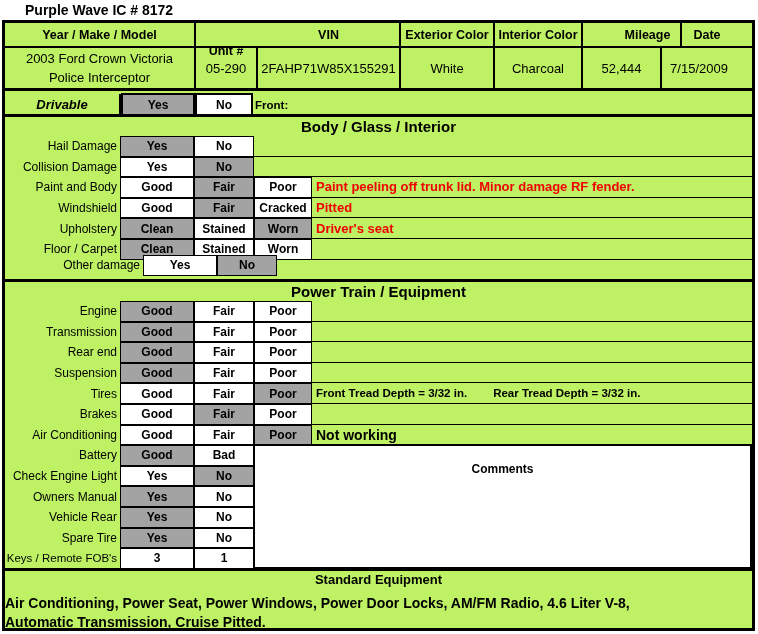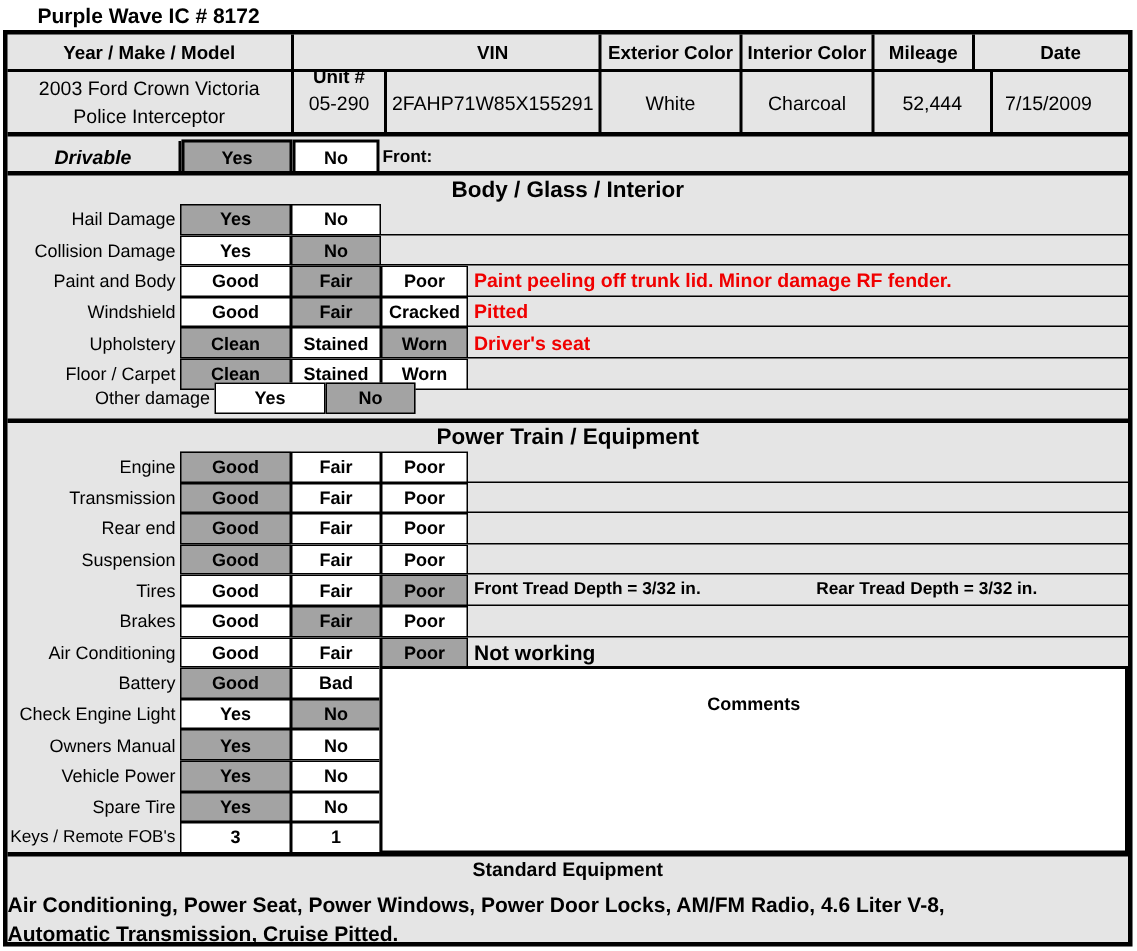--- a/index.html
+++ b/index.html
@@ -1,18 +1,18 @@
 <!DOCTYPE html>
 <html><head>
 <meta charset="utf-8">
 <style>
   html,body{margin:0;padding:0;background:#fff;}
   body{width:758px;height:634px;position:relative;font-family:"Liberation Sans",sans-serif;color:#000;}
   .page-title{position:absolute;left:25px;top:2px;font-size:14px;font-weight:bold;}
-  .sheet{position:absolute;left:2px;top:20px;width:753px;height:611px;border:3px solid #000;box-sizing:border-box;background:#e5e5e5;}
+  .sheet{position:absolute;left:2px;top:20px;width:753px;height:611px;border:3px solid #000;box-sizing:border-box;background:#bef264;}
 
   
   .vrow{position:absolute;left:0;right:0;}
   .vrow.hdr{top:0;height:25px;border-bottom:2px solid #000;box-sizing:border-box;}
   .vrow.datarow{top:25px;height:43px;border-bottom:3px solid #000;box-sizing:border-box;}
   .vc{position:absolute;top:0;bottom:0;display:flex;align-items:center;justify-content:center;box-sizing:border-box;border-right:2px solid #000;text-align:center;}
   .vc.last{border-right:none;}
   .vrow.hdr .vc{font-weight:bold;font-size:12.5px;}
   .vrow.datarow .vc{font-size:13px;}
   .modelcell{flex-direction:column;line-height:1.5;}
@@ -33,21 +33,21 @@
   .o1{left:115px;width:74px;}
   .o2{left:189px;width:60px;}
   .o3{left:249px;width:58px;}
   .sel{background:#a3a3a3;}
   .note{position:absolute;top:0;bottom:0;left:307px;right:0;border-bottom:1px solid #000;display:flex;align-items:center;padding-left:4px;font-weight:bold;font-size:13px;box-sizing:border-box;overflow:hidden;white-space:nowrap;}
   .note.w2{left:249px;}
   .note.red{color:#f00000;}
   .note.noline{border-bottom:none;}
   .note.small-note{font-size:11.5px;}
   .note.big-note{font-size:14px;}
-  .gap2{margin-left:77px;}
+  .gap2{margin-left:26px;}
 
   
   .comments-box{position:absolute;left:248px;right:0;top:421px;height:125px;border:2px solid #000;box-sizing:border-box;background:#fff;}
   .comments-title{text-align:center;font-weight:bold;font-size:12px;padding-top:16px;}
   .comments-value{padding:4px 6px;font-size:12px;}
 
   
   .se-title{position:absolute;left:0;right:0;top:549px;text-align:center;font-weight:bold;font-size:13px;}
   .se-text{position:absolute;left:0;right:0;top:571px;text-align:left;font-weight:bold;font-size:14px;line-height:18.5px;}
 </style>
@@ -57,21 +57,21 @@
 <div class="page-title">Purple Wave IC # 8172</div>
 
 <div class="sheet">
 
   <div class="vrow hdr">
     <div class="vc" style="left:0;width:191px;">Year / Make / Model</div>
     <div class="vc" style="left:191px;width:62px;margin-top:28px;">Unit #</div>
     <div class="vc" style="left:253px;width:143px;">VIN</div>
     <div class="vc" style="left:396px;width:94px;">Exterior Color</div>
     <div class="vc" style="left:490px;width:88px;">Interior Color</div>
-    <div class="vc" style="left:578px;width:67px;">Mileage</div>
+    <div class="vc" style="left:610px;width:67px;">Mileage</div>
     <div class="vc last" style="left:657px;width:90px;">Date</div>
   </div>
 
   <div class="vrow datarow">
     <div class="vc modelcell" style="left:0;width:191px;">
       <span>2003 Ford Crown Victoria</span>
       <span>Police Interceptor</span>
     </div>
     <div class="vc" style="left:191px;width:62px;">05-290</div>
     <div class="vc" style="left:253px;width:143px;">2FAHP71W85X155291</div>
@@ -203,21 +203,21 @@
     <div class="rlabel">Check Engine Light</div>
     <div class="cell o1">Yes</div>
     <div class="cell o2 sel">No</div>
   </div>
   <div class="grow" style="top:463.4px;">
     <div class="rlabel">Owners Manual</div>
     <div class="cell o1 sel">Yes</div>
     <div class="cell o2">No</div>
   </div>
   <div class="grow" style="top:484px;">
-    <div class="rlabel">Vehicle Power</div>
+    <div class="rlabel">Vehicle Rear</div>
     <div class="cell o1 sel">Yes</div>
     <div class="cell o2">No</div>
   </div>
   <div class="grow" style="top:504.6px;">
     <div class="rlabel">Spare Tire</div>
     <div class="cell o1 sel">Yes</div>
     <div class="cell o2">No</div>
   </div>
   <div class="grow" style="top:525.2px;">
     <div class="rlabel" style="font-size:11.5px;">Keys / Remote FOB's</div>

